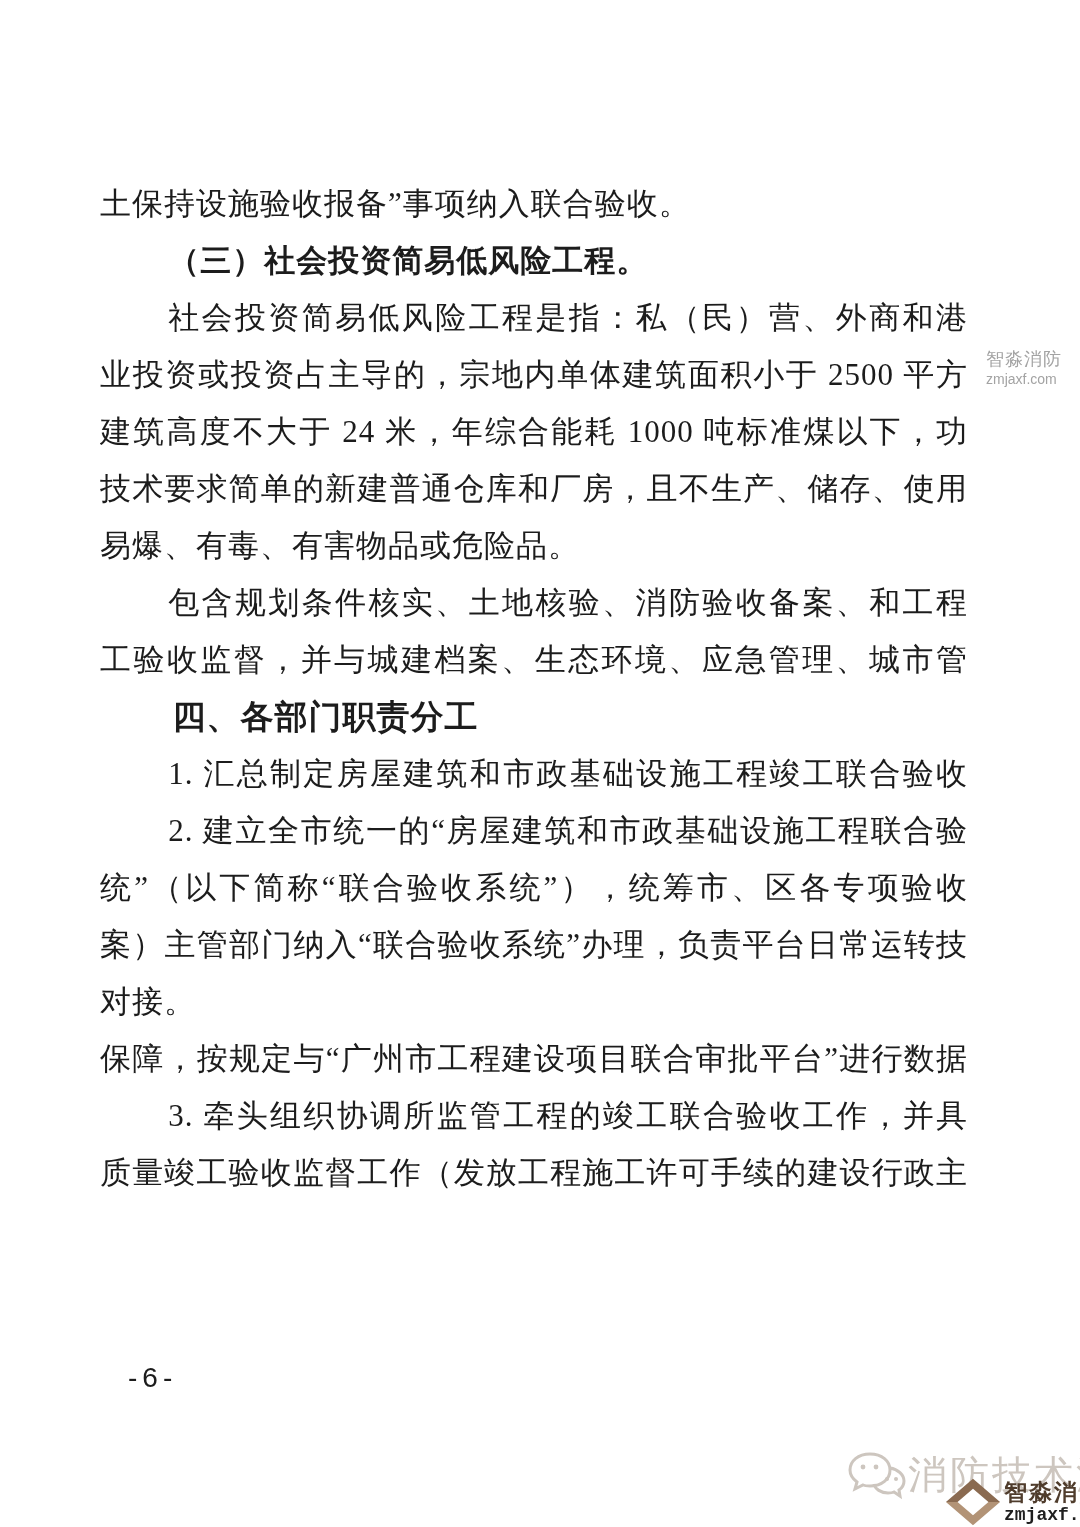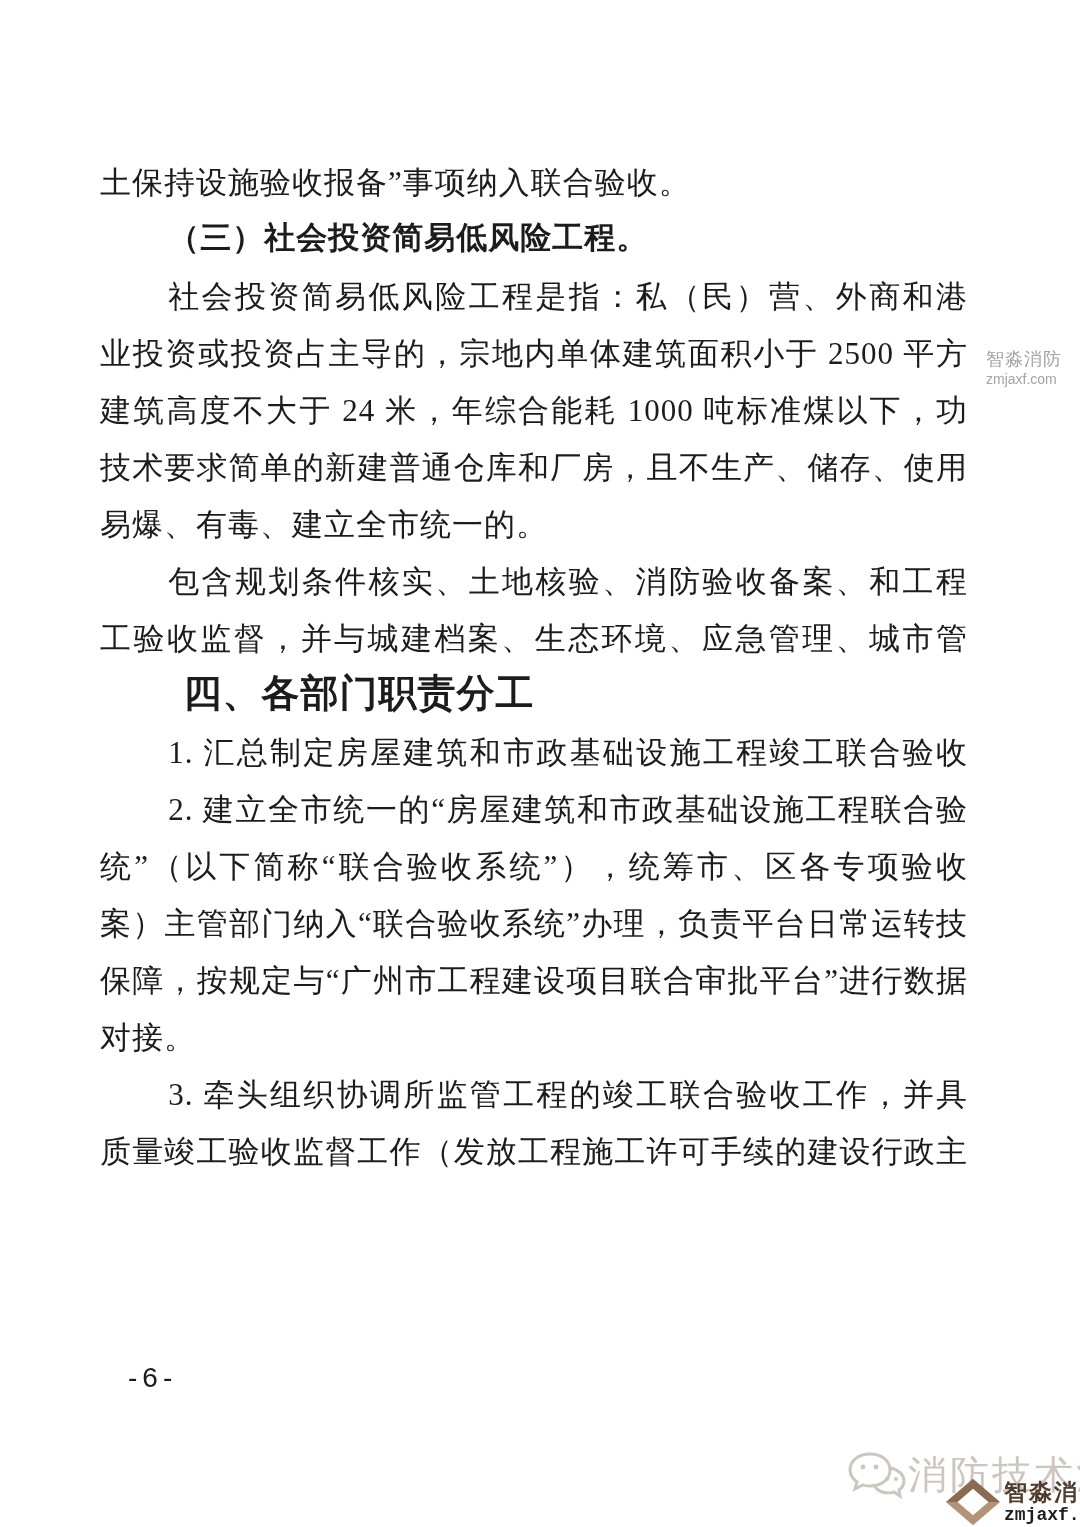--- a/index.html
+++ b/index.html
@@ -10,42 +10,42 @@
     width: 1080px;
     height: 1527px;
     background: #ffffff;
     overflow: hidden;
     font-family: "Liberation Serif", "DejaVu Serif", serif;
     color: #1c1c1c;
   }
   .doc {
     position: absolute;
     left: 100px;
-    top: 154px;
+    top: 175px;
     width: 868px;
   }
   .line {
     display: block;
     height: 57px;
     line-height: 57px;
     font-size: 31px;
     white-space: nowrap;
     text-align: left;
     letter-spacing: 1px;
   }
   .line.jfull {
     white-space: normal;
     text-align: justify;
     text-align-last: justify;
     height: 57px;
     overflow: hidden;
   }
   .line.indent { text-indent: 2.2em; }
-  .line.bold { font-weight: 700; font-family: Liberation Mono, monospace; }
-  .line.heading { font-size: 38px; }
+  .line.bold { font-weight: 700; font-family: Liberation Sans, sans-serif; }
+  .line.heading { font-size: 33px; }
   .page-number {
     position: absolute;
     left: 128px;
     top: 1362px;
     font-size: 28px;
     letter-spacing: 5px;
     color: #1c1c1c;
     font-family: "Liberation Sans", "DejaVu Sans", sans-serif;
   }
   
@@ -108,30 +108,30 @@
 
 <div class="page">
 
   <div class="doc">
     <div class="line">土保持设施验收报备”事项纳入联合验收。</div>
     <div class="line indent bold">（三）社会投资简易低风险工程。</div>
     <div class="line indent jfull">社会投资简易低风险工程是指：私（民）营、外商和港澳台企</div>
     <div class="line jfull">业投资或投资占主导的，宗地内单体建筑面积小于 2500 平方米、</div>
     <div class="line jfull">建筑高度不大于 24 米，年综合能耗 1000 吨标准煤以下，功能单一、</div>
     <div class="line jfull">技术要求简单的新建普通仓库和厂房，且不生产、储存、使用易燃、</div>
-    <div class="line">易爆、有毒、建立全市统一的。</div>
+    <div class="line">易爆、有毒、有害物品或危险品。</div>
     <div class="line indent jfull">包含规划条件核实、土地核验、消防验收备案、和工程质量竣</div>
     <div class="line jfull">工验收监督，并与城建档案、生态环境、应急管理、城市管理、不</div>
     <div class="line indent bold heading">四、各部门职责分工</div>
     <div class="line indent jfull">1. 汇总制定房屋建筑和市政基础设施工程竣工联合验收办事</div>
     <div class="line indent jfull">2. 建立全市统一的“房屋建筑和市政基础设施工程联合验收系</div>
     <div class="line jfull">统”（以下简称“联合验收系统”），统筹市、区各专项验收（备</div>
     <div class="line jfull">案）主管部门纳入“联合验收系统”办理，负责平台日常运转技术</div>
+    <div class="line">对接。</div>
     <div class="line jfull">保障，按规定与“广州市工程建设项目联合审批平台”进行数据</div>
-    <div class="line">对接。</div>
     <div class="line indent jfull">3. 牵头组织协调所监管工程的竣工联合验收工作，并具体进行</div>
     <div class="line jfull">质量竣工验收监督工作（发放工程施工许可手续的建设行政主管部</div>
   </div>
 
   <div class="page-number">-6-</div>
 
   <div class="side-mark">
     <div class="cn">智淼消防</div>
     <div class="en">zmjaxf.com</div>
   </div>

